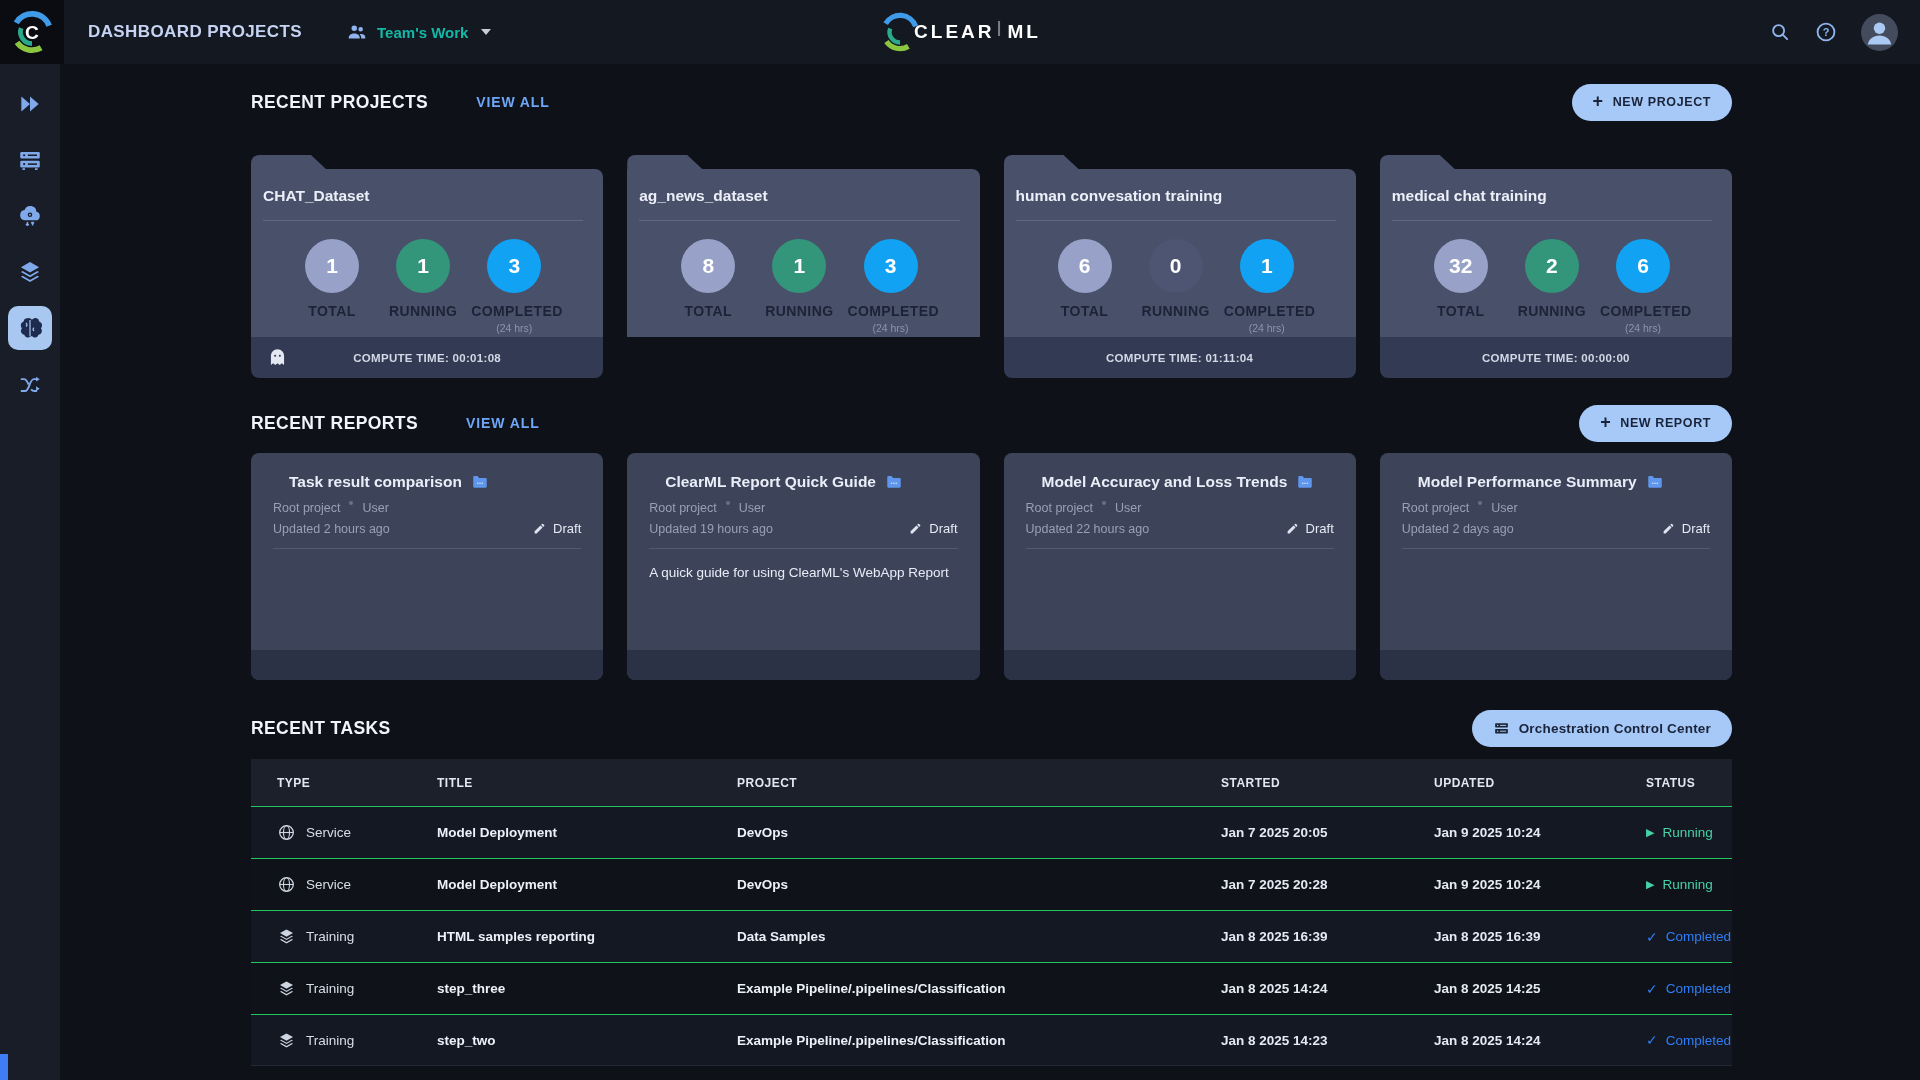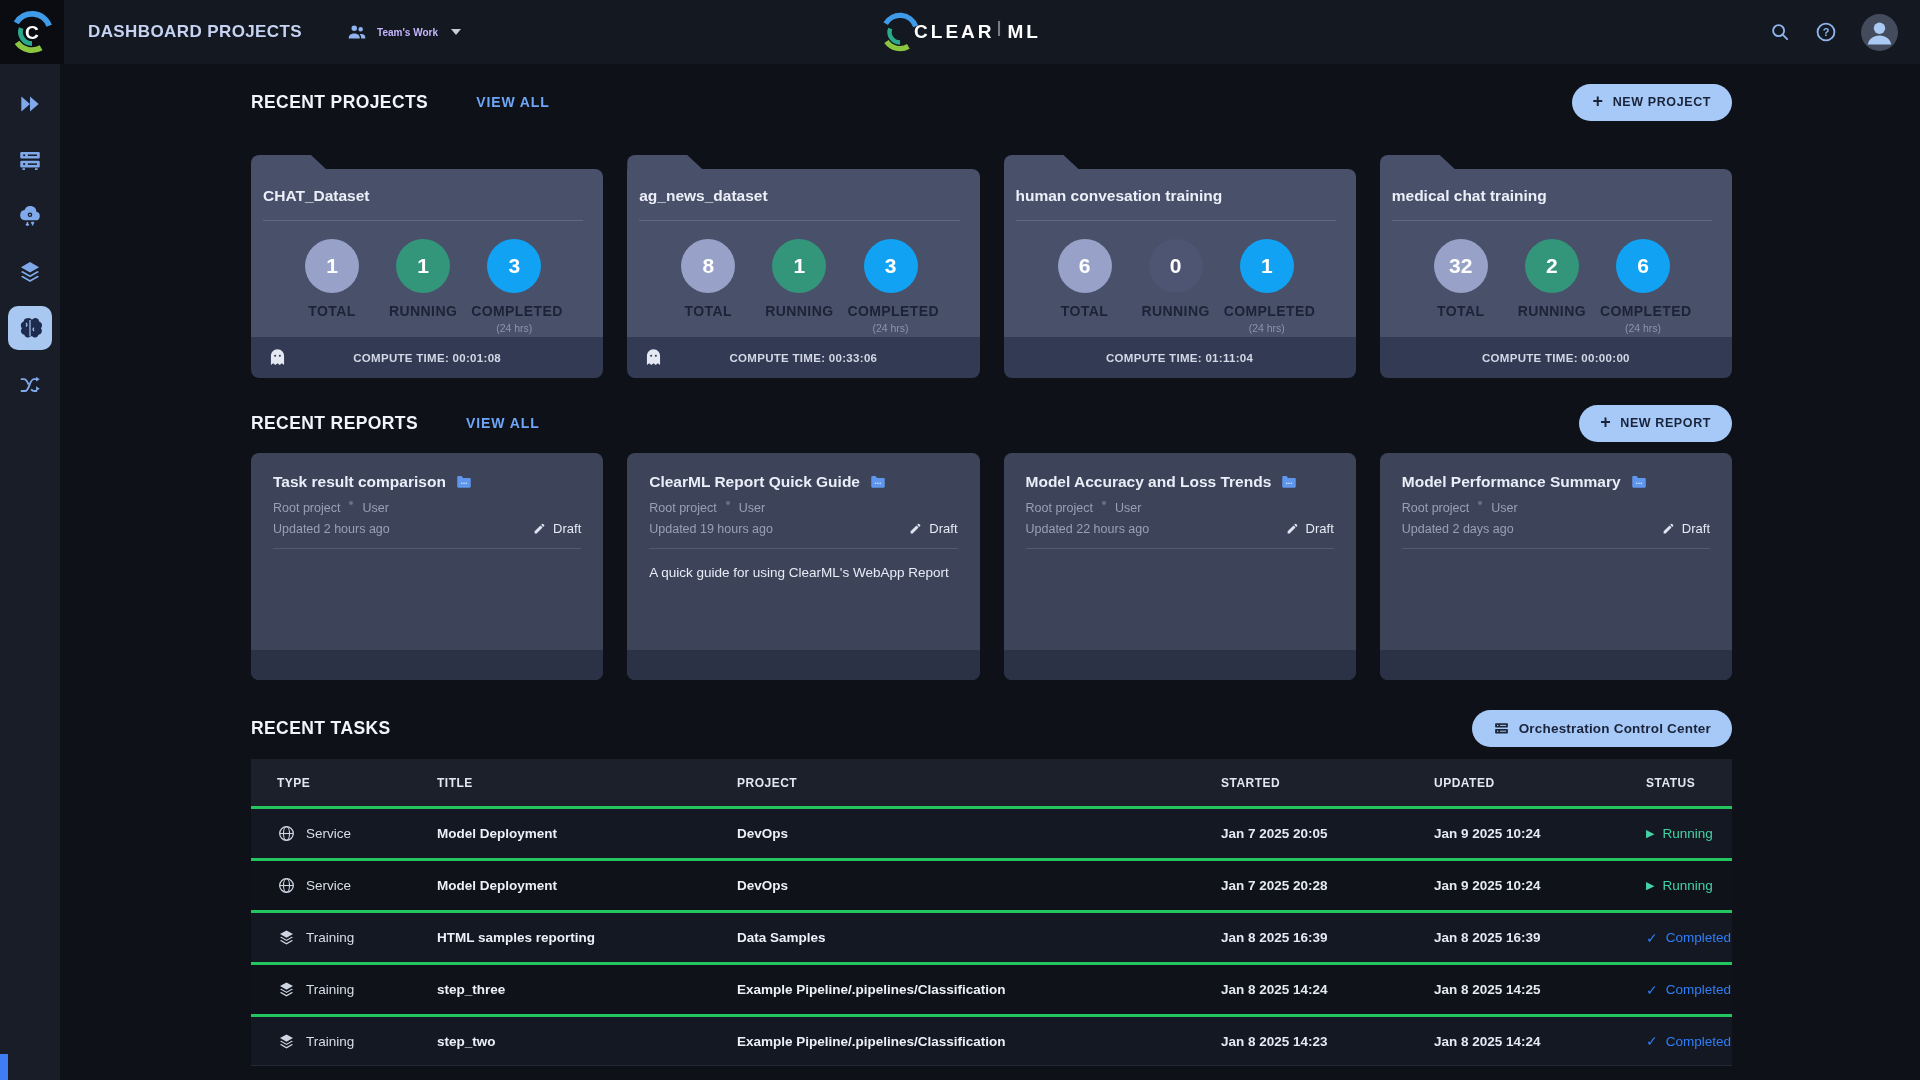--- a/index.html
+++ b/index.html
@@ -4,21 +4,21 @@
 <style>
   * { margin:0; padding:0; box-sizing:border-box; }
   html,body { width:1920px; height:1080px; overflow:hidden; background:#0e1117;
     font-family:"Liberation Sans", sans-serif; }
 
   
   .topbar { position:absolute; top:0; left:0; width:1920px; height:64px; background:#141821; z-index:10; display:flex; align-items:center; }
   .logo-box { width:64px; height:64px; background:#0a0c11; display:flex; align-items:center; justify-content:center; flex:0 0 64px; }
   .topbar-title { margin-left:24px; font-size:17px; font-weight:700; letter-spacing:.4px; color:#c6d3f2; }
   .workspace { margin-left:44px; display:flex; align-items:center; gap:9px; cursor:pointer; }
-  .workspace-label { font-size:10px; font-weight:700; color:#c4b5fd; }
+  .workspace-label { font-size:15px; font-weight:700; color:#14b8a6; }
   .caret { width:0; height:0; border-left:5px solid transparent; border-right:5px solid transparent; border-top:6px solid #c7cdd9; margin-left:4px; }
   .center-logo { position:absolute; left:50%; top:50%; transform:translate(-50%,-50%); display:flex; align-items:center; }
   .center-logo .wordmark { display:flex; align-items:flex-start; margin-left:-7px; }
   .center-logo .w-clear, .center-logo .w-ml { font-size:19px; font-weight:800; letter-spacing:3px; color:#fff; }
   .center-logo .w-sep { width:2px; height:15px; background:#cfd4de; opacity:.55; margin:0 7px 0 4px; }
   .topbar-right { position:absolute; right:22px; top:0; height:64px; display:flex; align-items:center; gap:24px; }
   .tb-icon { width:22px; height:22px; color:#8fb4ee; cursor:pointer; }
   .avatar { width:37px; height:37px; border-radius:50%; background:#434b5c; overflow:hidden; display:flex; align-items:center; justify-content:center; cursor:pointer; }
 
   
@@ -60,39 +60,39 @@
     font-size:21px; font-weight:700; color:#fff; }
   .stat-label { margin-top:10px; font-size:14px; font-weight:700; letter-spacing:.4px; color:#1d2336; }
   .stat-sub { margin-top:3px; font-size:10.5px; color:#8e94a8; }
   .pcard-footer { position:relative; height:41px; background:#333a53; border-radius:0 0 8px 8px;
     display:flex; align-items:center; justify-content:center; }
   .pcard-footer .compute { font-size:11.5px; font-weight:700; letter-spacing:.3px; color:#d3d8e6; }
   .ghost { position:absolute; left:16px; top:10px; width:21px; height:21px; color:#e4e8f2; }
 
   
   .rcard { position:relative; height:227px; background:#3d4459; border-radius:8px; padding:20px 22px; overflow:hidden; cursor:pointer; }
-  .rcard-title-row { display:flex; align-items:flex-end; }
+  .rcard-title-row { display:flex; align-items:flex-end;margin-left:16px; }
   .rcard-title { font-size:15.5px; font-weight:700; color:#eaeef8; }
   .folder-icon { margin-left:9px; width:18px; height:18px; flex:0 0 18px; }
   .rcard-meta { margin-top:10px; display:flex; align-items:flex-start; font-size:12.5px; color:#98a0b6; }
   .meta-dot { width:4px; height:4px; border-radius:50%; background:#6a7288; margin:0 9px; }
   .rcard-row { margin-top:6px; display:flex; align-items:center; justify-content:space-between; }
   .rcard-updated { font-size:12.5px; color:#98a0b6; }
   .rcard-draft { display:flex; align-items:center; gap:7px; font-size:13px; color:#e6eaf4; }
   .rcard-draft svg { width:13px; height:13px; }
   .rcard-divider { margin-top:12px; height:1px; background:rgba(255,255,255,.12); }
   .rcard-body { margin-top:16px; font-size:13.5px; color:#e8ecf6; }
   .rcard-footer { position:absolute; left:0; right:0; bottom:0; height:30px; background:#2c3246; border-radius:0 0 8px 8px; }
 
   
   .table { margin-top:11px; }
   .thead, .trow { display:grid; grid-template-columns:160px 300px 484px 213px 212px 1fr; align-items:center; }
   .thead { height:47px; background:#1b202b; }
   .thead .th { font-size:12px; font-weight:700; letter-spacing:.5px; color:#e2e7f2; padding-left:26px; }
-  .trow { height:52px; border-top:3px solid #22c55e; cursor:pointer; }
+  .trow { height:52px; border-top:1px solid #22c55e; cursor:pointer; }
   .trow:last-child { border-bottom:1px solid #222835; }
   .trow:nth-child(odd) { background:#141823; }
   .trow:nth-child(even) { background:#0f1319; }
   .cell { padding-left:26px; font-size:13.5px; color:#e4e9f3; font-weight:600; }
   .cell-type { display:flex; align-items:center; gap:10px; font-weight:400; color:#d8dde9; }
   .cell-type svg { width:19px; height:19px; color:#cdd4e2; flex:0 0 19px; }
   .cell-title, .cell-project { font-weight:700; color:#edf0f8; }
   .cell-status { display:flex; align-items:center; gap:8px; font-weight:500; }
   .sicon { font-size:11px; line-height:1; }
   .sicon.check { font-size:14px; }
@@ -269,28 +269,20 @@
                 <div class="stat-label">RUNNING</div>
               </div>
               <div class="stat">
                 <div class="stat-circle" style="background: rgb(18, 162, 244);">
                   <span>3</span>
                 </div>
                 <div class="stat-label">COMPLETED</div>
                 <div class="stat-sub">(24 hrs)</div>
               </div>
             </div>
-          </div>
-          <div class="pcard-footer">
-            <svg class="ghost" viewBox="0 0 24 24">
-              <path fill="currentColor" d="M12 2.5c-4.4 0-7.5 3.4-7.5 7.5v10.5l2.5-2 2.5 2 2.5-2 2.5 2 2.5-2 2.5 2V10c0-4.1-3.1-7.5-7.5-7.5Z"></path>
-              <circle cx="9.3" cy="10" r="1.2" fill="#333a53"></circle>
-              <circle cx="14.7" cy="10" r="1.2" fill="#333a53"></circle>
-            </svg>
-            <span class="compute">COMPUTE TIME: 00:33:06</span>
           </div>
         </div>
 
         <div class="pcard">
           <div class="pcard-tab"></div>
           <div class="pcard-body">
             <div class="pcard-title">human convesation training</div>
             <div class="pcard-divider"></div>
             <div class="pcard-stats">
               <div class="stat">

